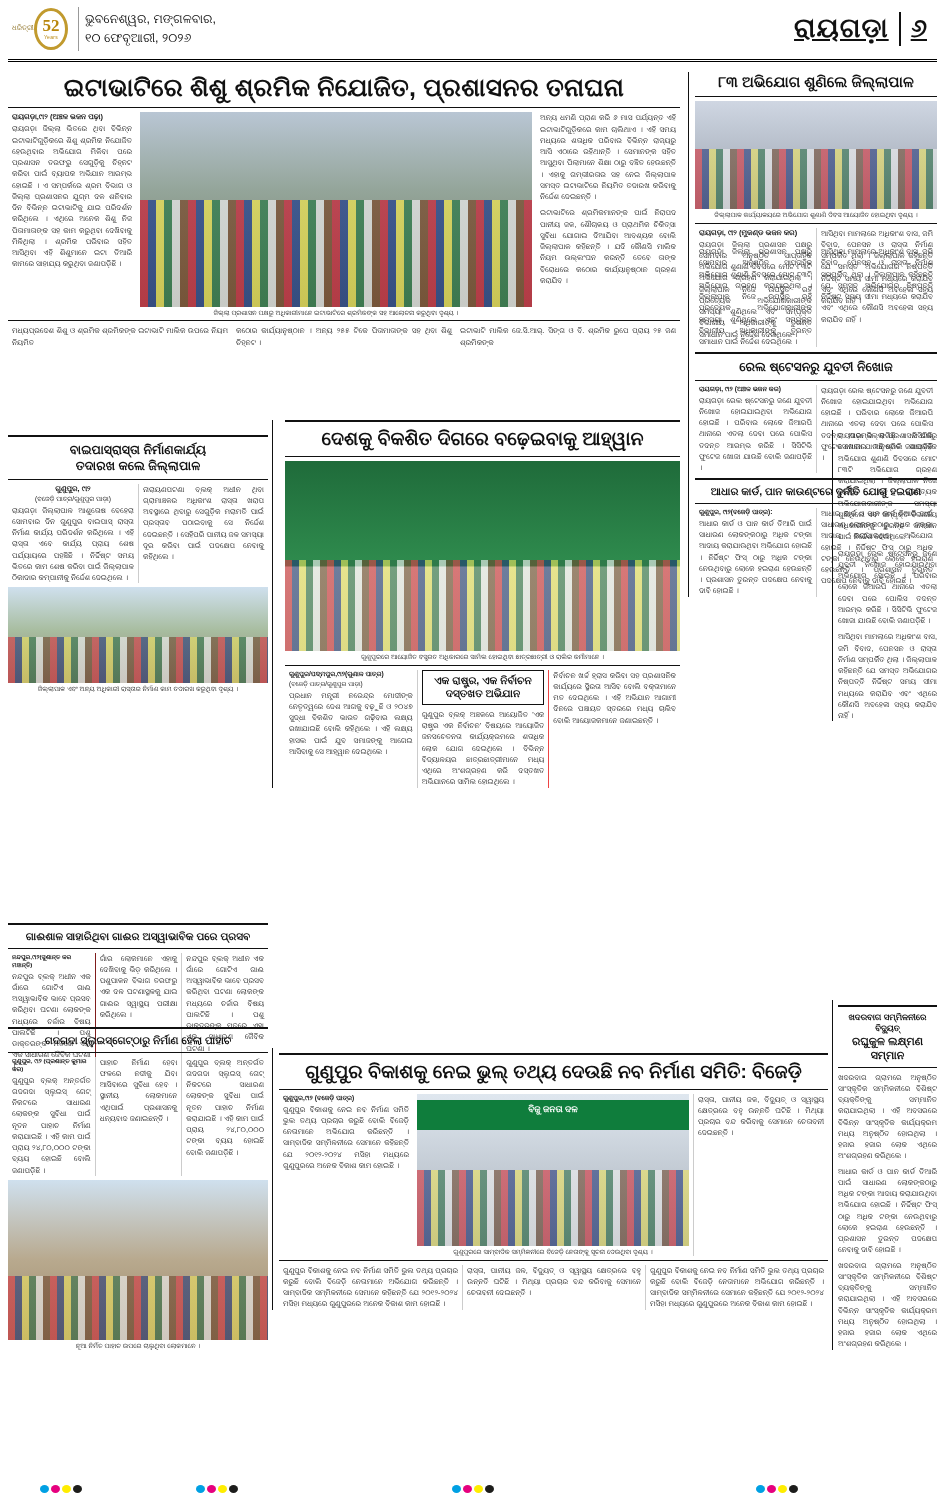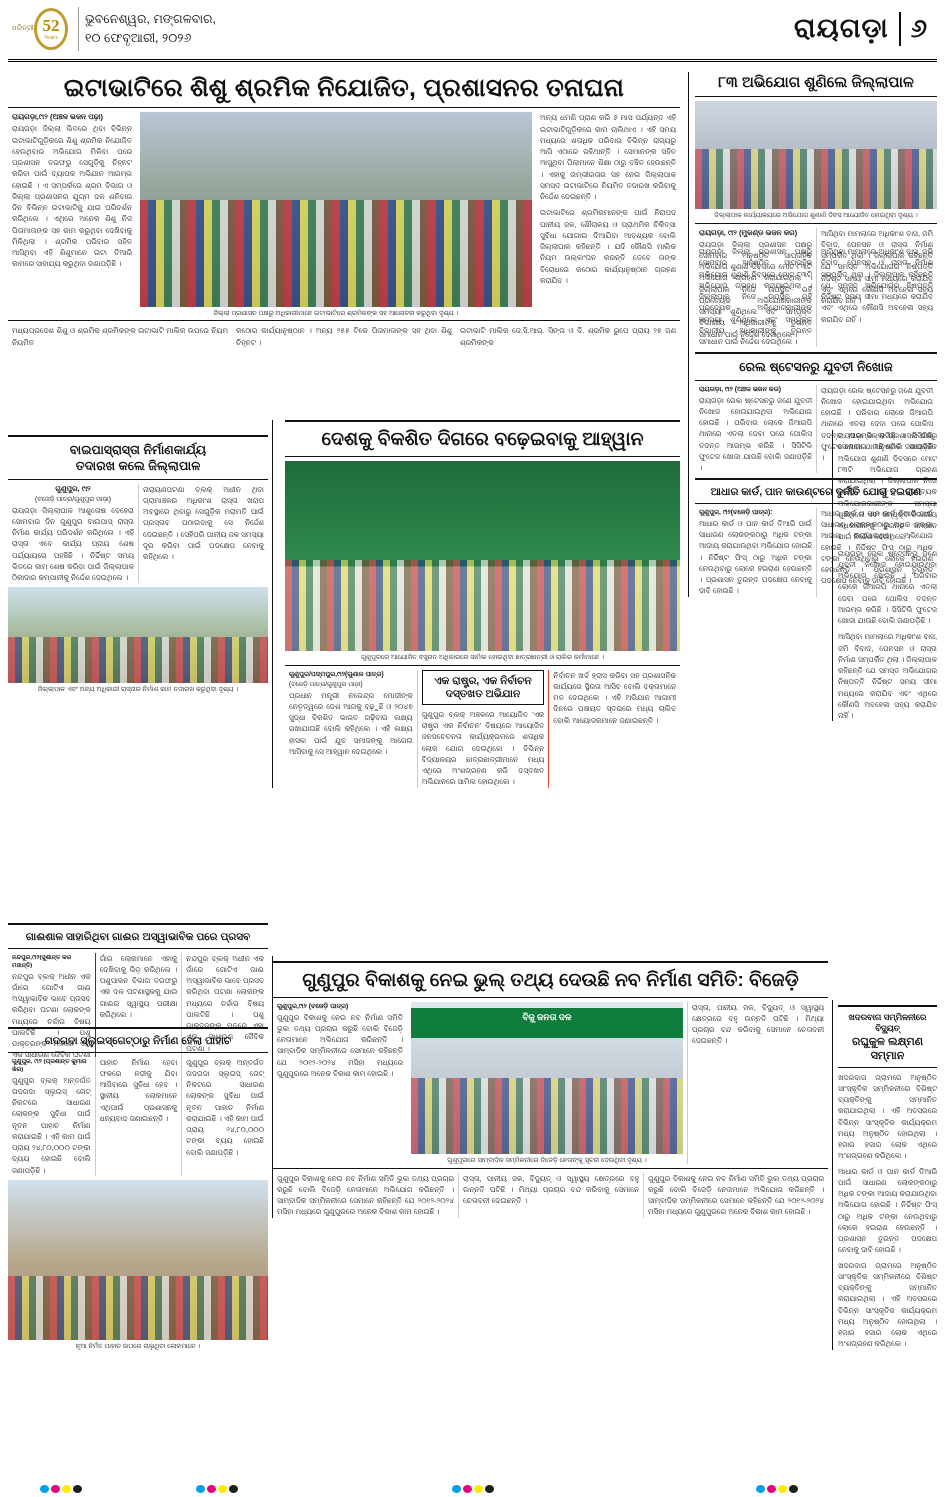--- a/index.html
+++ b/index.html
@@ -30,21 +30,21 @@
     flex-direction:column; background:#fff;
   }
   .logo-num { font-size: 17px; font-weight:bold; color:#b8860b; line-height:1; font-family:"Liberation Serif", serif;}
   .logo-sub { font-size: 5px; color:#b8860b; letter-spacing:.3px; }
   .logo-top { font-size:7px; color:#8a6d1f; margin-bottom:1px; }
   .mast-place {
     font-size: 12.5px; line-height: 1.45; padding-left: 6px;
     border-left: 1px solid #999; height: 44px; display:flex; flex-direction:column; justify-content:center;
   }
   .mast-spacer { flex:1 1 auto; }
-  .mast-right { display:flex; align-items:center; gap:10px; padding-right:6px;}
+  .mast-right { display:flex; align-items:center; gap:10px; padding-right:6px;text-decoration:underline;}
   .mast-title { font-size: 27px; font-weight:bold; letter-spacing:1px; }
   .mast-div { width:2px; height:34px; background:#111; }
   .mast-page { font-size: 26px; font-weight:bold; }
   .col-text {
     font-size: 7.4px; line-height: 1.52; text-align: justify;
     color:#1a1a1a; hyphens:auto; word-break: break-word;
   }
   .dateline { font-size:7.4px; font-weight:bold; margin-bottom:2px; }
   .caption { font-size: 6.6px; text-align:center; padding:2px 2px 0 2px; color:#222; }
 
@@ -290,33 +290,33 @@
       <div class="col" style="border-left:1px solid #ccc;">
         <div class="col-text">ଗୁଣୁପୁର ବ୍ଲକ୍ ଅନ୍ତର୍ଗତ ଗଦଗଦା ସ୍ଲୁଇସ୍ ଗେଟ୍ ନିକଟରେ ସାଧାରଣ ଲୋକଙ୍କ ସୁବିଧା ପାଇଁ ନୂତନ ପାହାଚ ନିର୍ମାଣ କରାଯାଇଛି । ଏହି କାମ ପାଇଁ ପ୍ରାୟ ୨୪,୮୦,୦୦୦ ଟଙ୍କା ବ୍ୟୟ ହୋଇଛି ବୋଲି ଜଣାପଡ଼ିଛି ।</div>
       </div>
     </div>
     <div class="photo photo-constr" style="width:100%; height:160px; margin-top:4px;">
       <div class="tiny-figs" style="height:40%"></div>
     </div>
     <div class="caption">ନୂଆ ନିର୍ମିତ ପାହାଚ ଉପରେ ଚାଲୁଥିବା ଲୋକମାନେ ।</div>
   </div>
 
-  <div class="region" style="left:272px; top:956px; width:556px; border-left:1px solid #111; ">
+  <div class="region" style="left:272px; top:1048px; width:556px; border-left:1px solid #111; padding-left:6px;">
     <div class="rule-thick"></div>
     <div class="head-lg">ଗୁଣୁପୁର ବିକାଶକୁ ନେଇ ଭୁଲ୍ ତଥ୍ୟ ଦେଉଛି ନବ ନିର୍ମାଣ ସମିତି: ବିଜେଡ଼ି</div>
     <div class="rule"></div>
     <div style="display:grid; grid-template-columns: 134px 280px 1fr; gap:0;">
       <div class="col">
         <div class="dateline" style="font-size:6.6px;">ଗୁଣୁପୁର,୯ା୨ (ବଜେଡ଼ି ପାତ୍ର)</div>
         <div class="col-text">ଗୁଣୁପୁର ବିକାଶକୁ ନେଇ ନବ ନିର୍ମାଣ ସମିତି ଭୁଲ ତଥ୍ୟ ପ୍ରଚାର କରୁଛି ବୋଲି ବିଜେଡ଼ି ନେତାମାନେ ଅଭିଯୋଗ କରିଛନ୍ତି । ସାମ୍ବାଦିକ ସମ୍ମିଳନୀରେ ସେମାନେ କହିଛନ୍ତି ଯେ ୨୦୧୨-୨୦୨୪ ମସିହା ମଧ୍ୟରେ ଗୁଣୁପୁରରେ ଅନେକ ବିକାଶ କାମ ହୋଇଛି ।</div>
       </div>
       <div class="col">
         <div class="photo photo-meeting" style="width:100%; height:152px; position:relative;">
           <div style="position:absolute;top:6px;left:0;right:0;height:30px;background:#0f7d3c;"></div>
-          <div class="banner-text" style="top:10px;font-family:Liberation Serif, serif;">ବିଜୁ ଜନତା ଦଳ</div>
+          <div class="banner-text" style="top:10px;">ବିଜୁ ଜନତା ଦଳ</div>
           <div class="tiny-figs" style="height:50%"></div>
         </div>
         <div class="caption">ଗୁଣୁପୁରରେ ସାମ୍ବାଦିକ ସମ୍ମିଳନୀରେ ବିଜେଡ଼ି ନେତାଙ୍କୁ ସୂଚନା ଦେଉଥିବା ଦୃଶ୍ୟ ।</div>
       </div>
       <div class="col" style="border-left:1px solid #ccc;">
         <div class="col-text">ରାସ୍ତା, ପାନୀୟ ଜଳ, ବିଦ୍ୟୁତ୍ ଓ ସ୍ୱାସ୍ଥ୍ୟ କ୍ଷେତ୍ରରେ ବହୁ ଉନ୍ନତି ଘଟିଛି । ମିଥ୍ୟା ପ୍ରଚାର ବନ୍ଦ କରିବାକୁ ସେମାନେ ଚେତାବନୀ ଦେଇଛନ୍ତି ।</div>
       </div>
     </div>
     <div class="rule"></div>
     <div class="grid3" style="margin-top:2px;">

